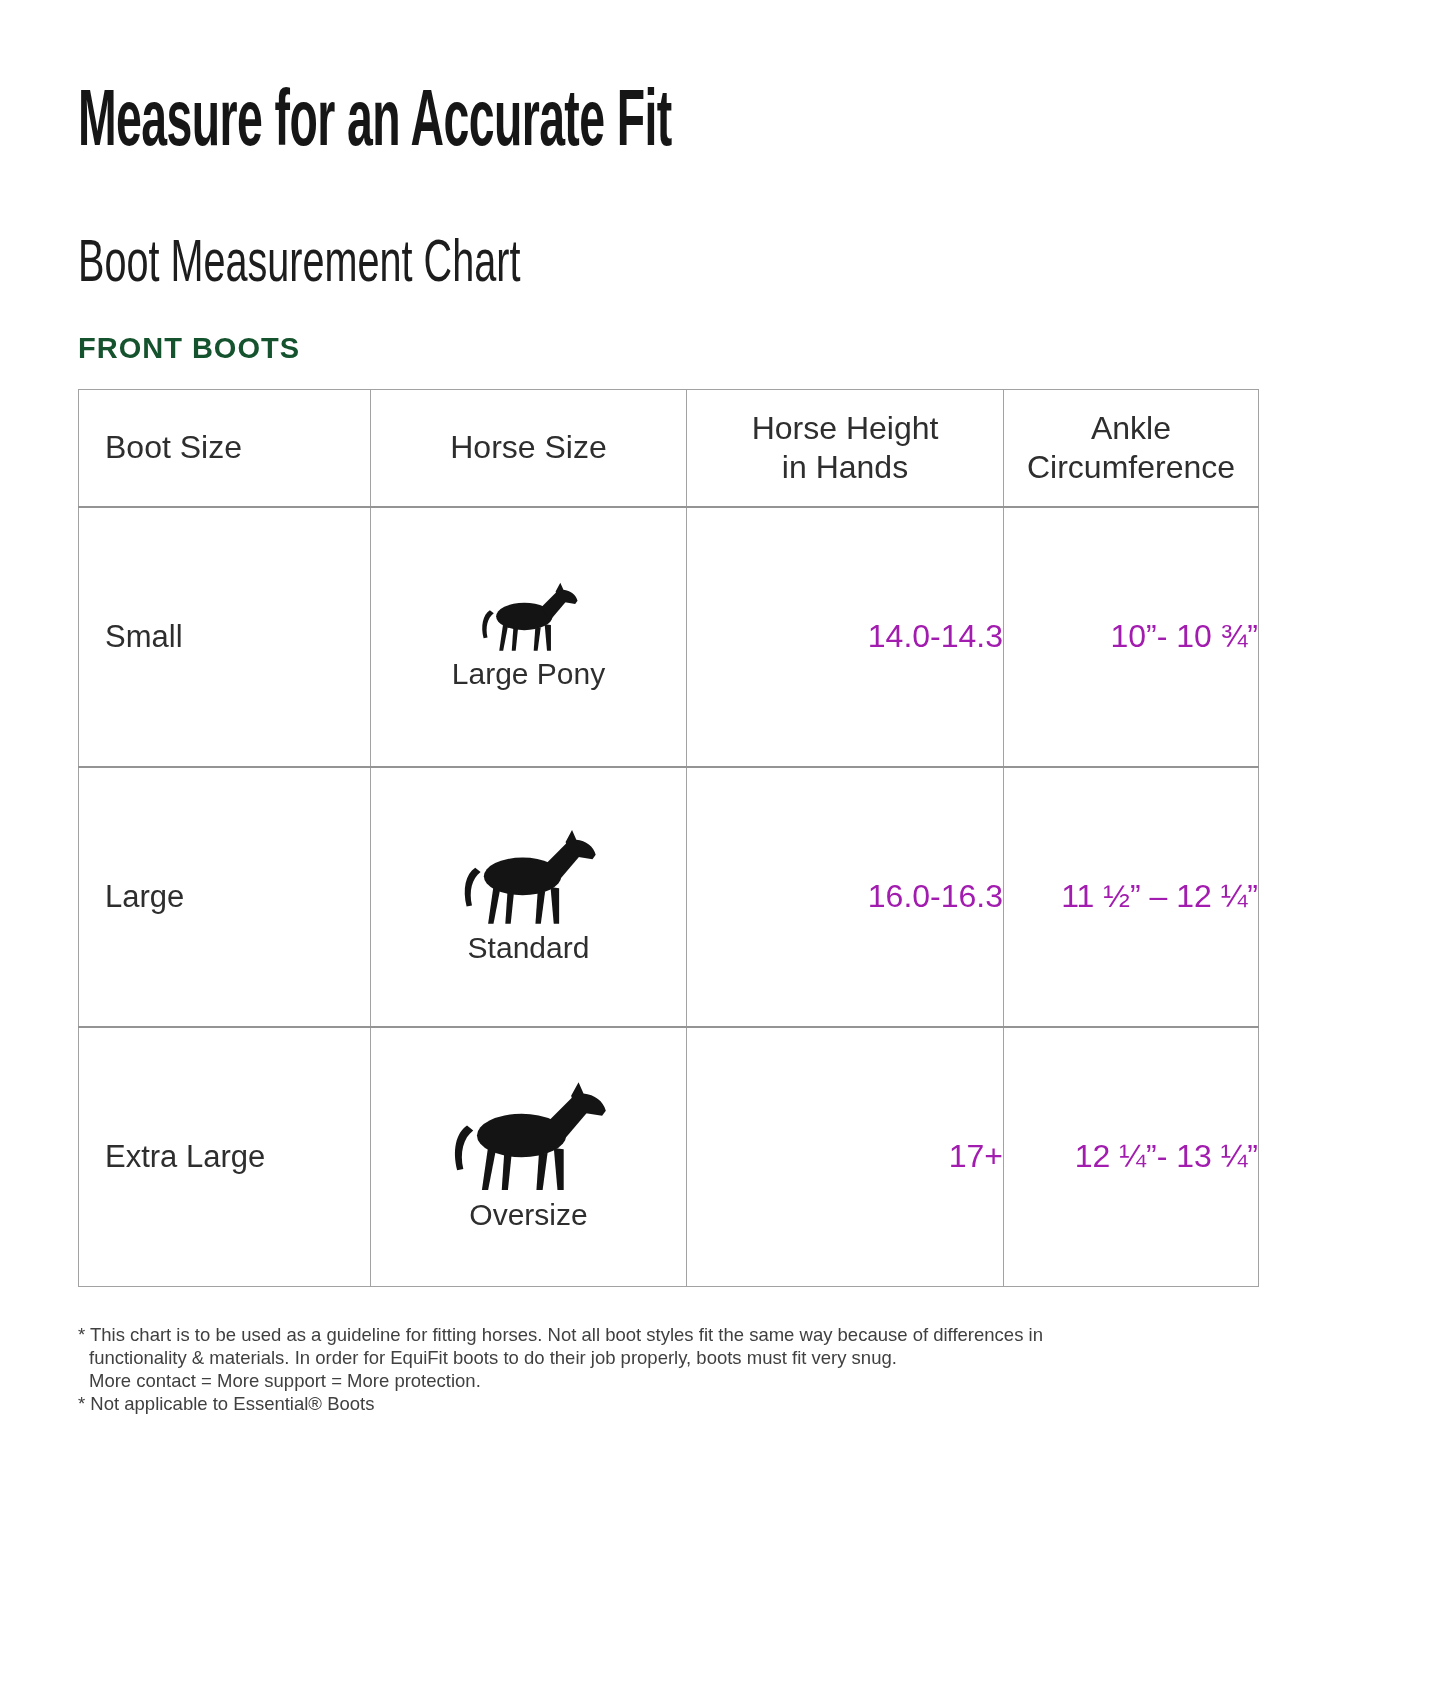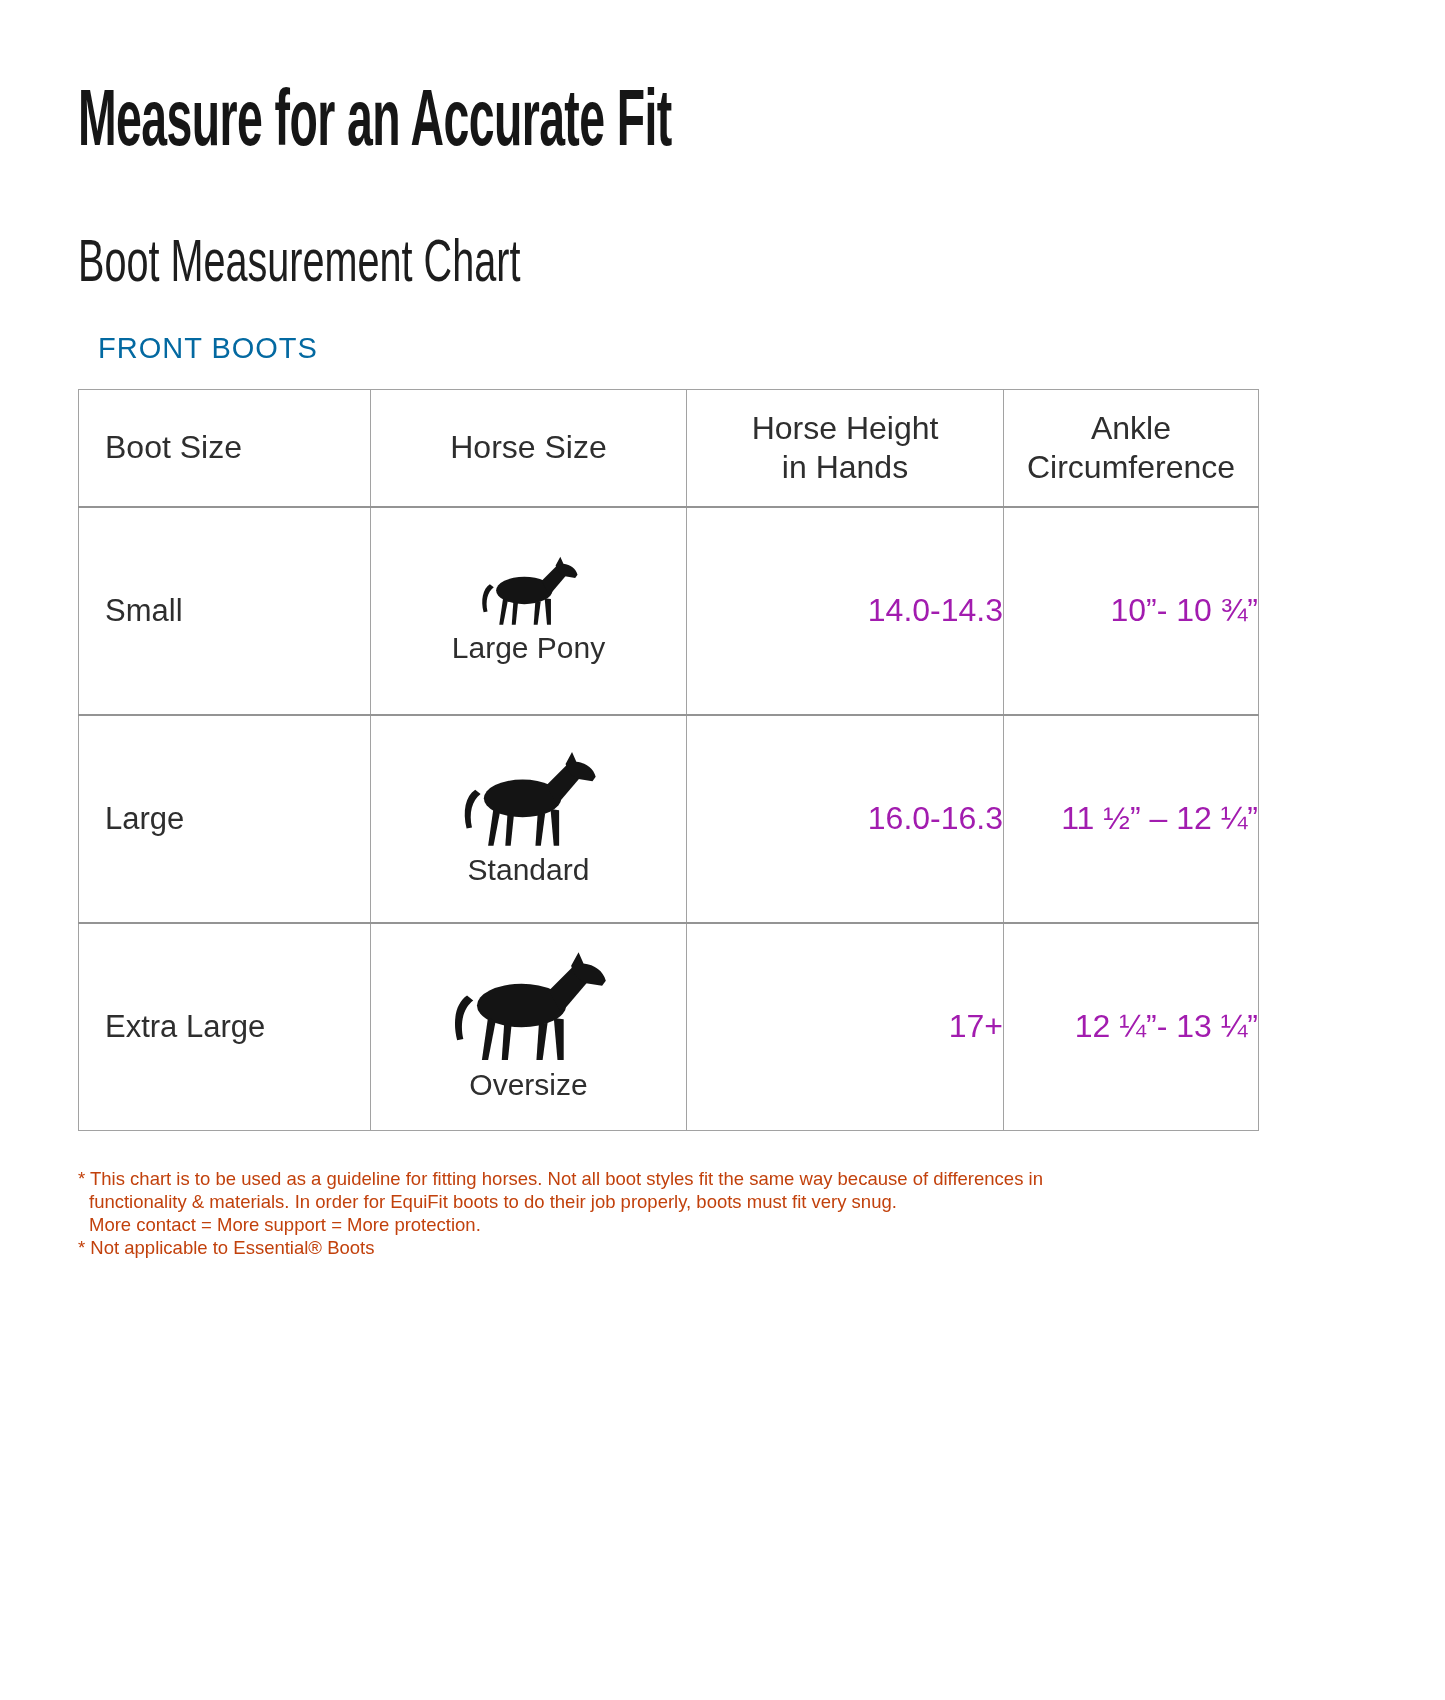--- a/index.html
+++ b/index.html
@@ -41,41 +41,40 @@
     font-weight: 400;
     color: #1d1d1d;
     transform: scaleX(0.66);
     transform-origin: 0 50%;
     white-space: nowrap;
     line-height: 70px;
   }
   .table-title {
     margin-top: 36px;
     font-size: 29px;
-    font-weight: 400;
+    font-weight: 700;
     letter-spacing: 1px;
-    color: #0369a1;
-    margin-left: 20px;
+    color: #14532d;
   }
 
   
   table.boot-chart {
     margin-top: 24px;
     width: 1180px;
     border-collapse: collapse;
     table-layout: fixed;
   }
   table.boot-chart th, table.boot-chart td {
     border: 1px solid #a2a2a2;
     vertical-align: middle;
   }
   table.boot-chart { border: 1px solid #8f8f8f; }
   table.boot-chart tbody tr { border-top: 2px solid #949494; }
   table.boot-chart thead tr { height: 117px; }
-  table.boot-chart tbody tr { height: 208px; padding-left: 48px; }
+  table.boot-chart tbody tr { height: 260px; padding-left: 48px; }
 
   th {
     font-size: 32px;
     font-weight: 400;
     color: #2e2e2e;
     text-align: center;
     line-height: 39px;
     white-space: pre-line;
   }
   th.left, td.boot { text-align: left; padding-left: 26px; }
@@ -85,21 +84,21 @@
   td.horse-cell { text-align: center; }
   .horse-wrap {
     display: flex; flex-direction: column;
     align-items: center; justify-content: center;
     gap: 3px;
   }
   .horse-svg { fill: #141414; display: block; }
   .horse-label { font-size: 30px; color: #2e2e2e; }
 
   
-  .footnotes { margin-top: 36px; color: #c2410c; }
+  .footnotes { margin-top: 36px; color: #404040; }
   .fn { font-size: 18.5px; line-height: 23px; }
   .fn.indent { padding-left: 11px; }
 
   .hidden-defs { position: absolute; width: 0; height: 0; overflow: hidden; }
 </style>
 </head>
 <body>
 
 <svg class="hidden-defs" aria-hidden="true">
   <defs>

